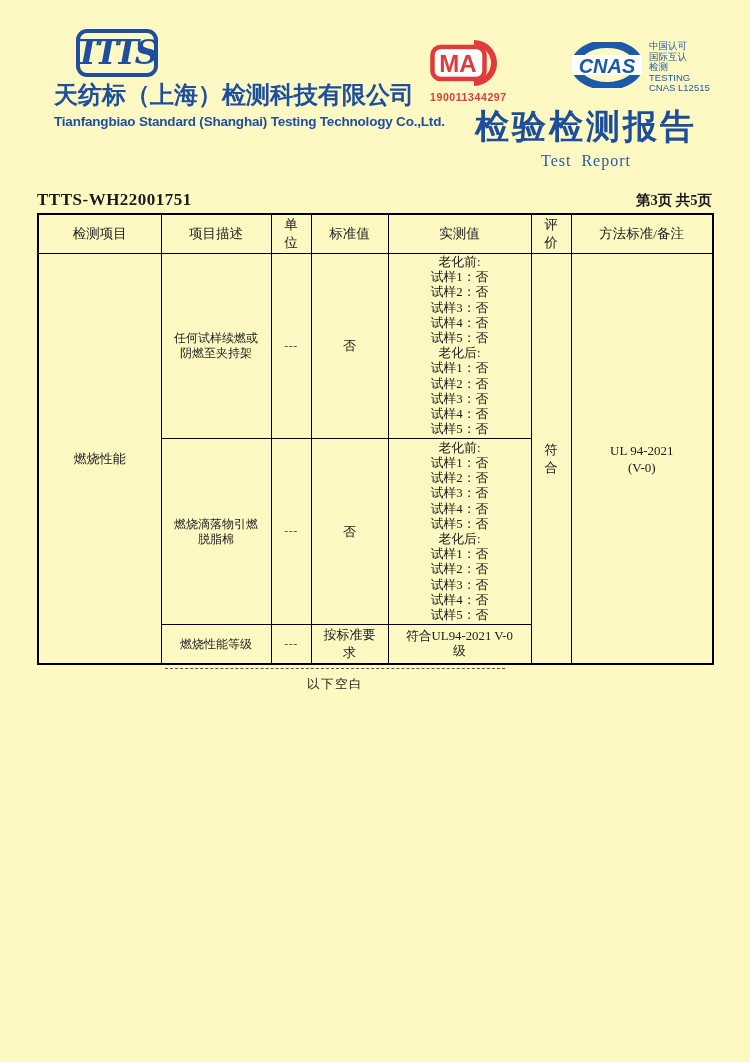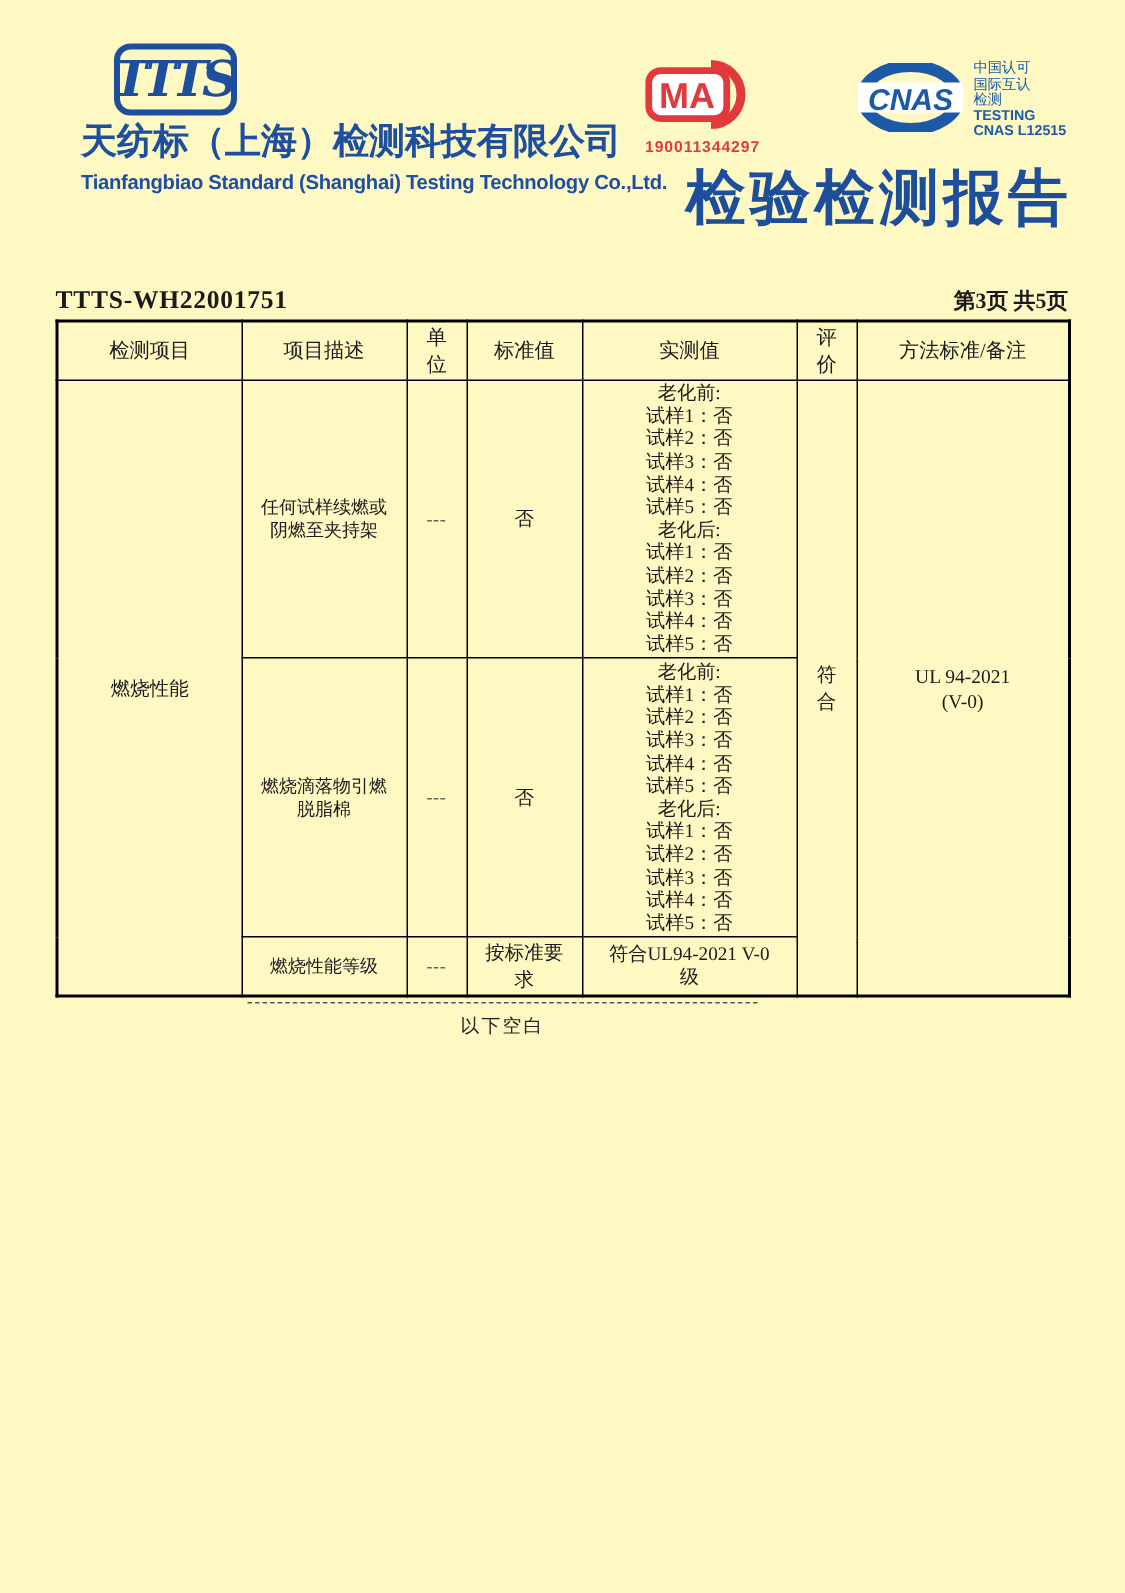--- a/index.html
+++ b/index.html
@@ -48,27 +48,27 @@
     font-weight: bold; font-size: 10.5px; letter-spacing: 0.6px;
     color: #e23a3c; white-space: nowrap;
   }
   .ilac-block { position: absolute; left: 504px; top: 26px; }
   .cnas-block { position: absolute; left: 572px; top: 42px; }
   .cnas-lines {
     position: absolute; left: 649px; top: 41px;
     font-family: "Liberation Sans", "DejaVu Sans", sans-serif;
     font-size: 9.5px; line-height: 10.6px; color: #1c5aa8; white-space: nowrap;
   }
-  .cnas-lines .b { font-weight: bold; }
+  .cnas-lines .b { font-weight: normal; }
   .cnas-lines span { display: block; }
 
   
   .title-wrap { position: absolute; left: 450px; top: 104px; width: 272px; text-align: center; }
   .report-title {
-    font-weight: bold; font-size: 40px; letter-spacing: 3px;
+    font-weight: bold; font-size: 34px; letter-spacing: 3px;
     color: #1d4e9b; white-space: nowrap;
   }
   .report-subtitle {
     margin-top: 2px;
     font-size: 16px; letter-spacing: 1px; word-spacing: 5px;
     color: #2a5ba8;
   }
 
   
   .report-meta {
@@ -148,20 +148,21 @@
   <div class="cnas-lines">
     <span>中国认可</span>
     <span>国际互认</span>
     <span>检测</span>
     <span class="b">TESTING</span>
     <span class="b">CNAS L12515</span>
   </div>
 
   <div class="title-wrap">
     <div class="report-title">检验检测报告</div>
+    <div class="report-subtitle">Test Report</div>
   </div>
 
   <div class="report-meta">
     <span class="report-no">TTTS-WH22001751</span>
     <span class="page-info">第3页 共5页</span>
   </div>
 
   <table class="results">
     <colgroup>
       <col style="width:123px">

